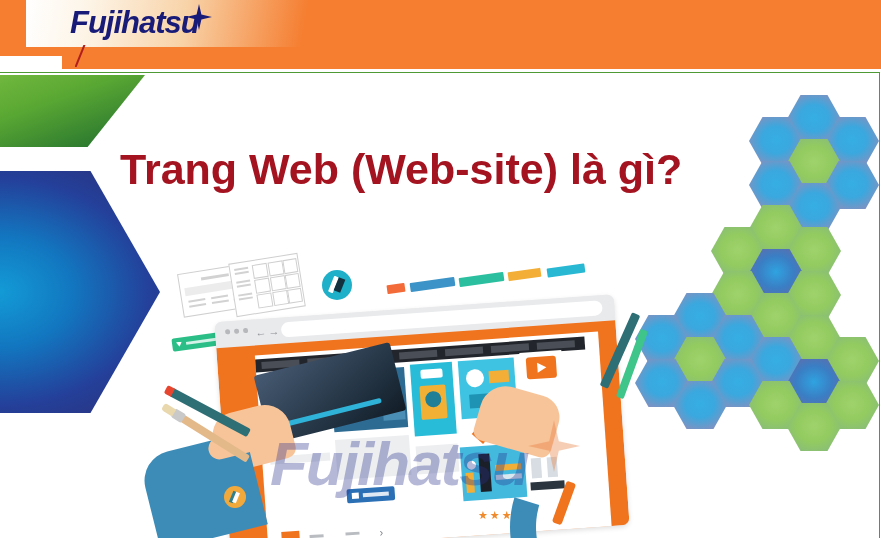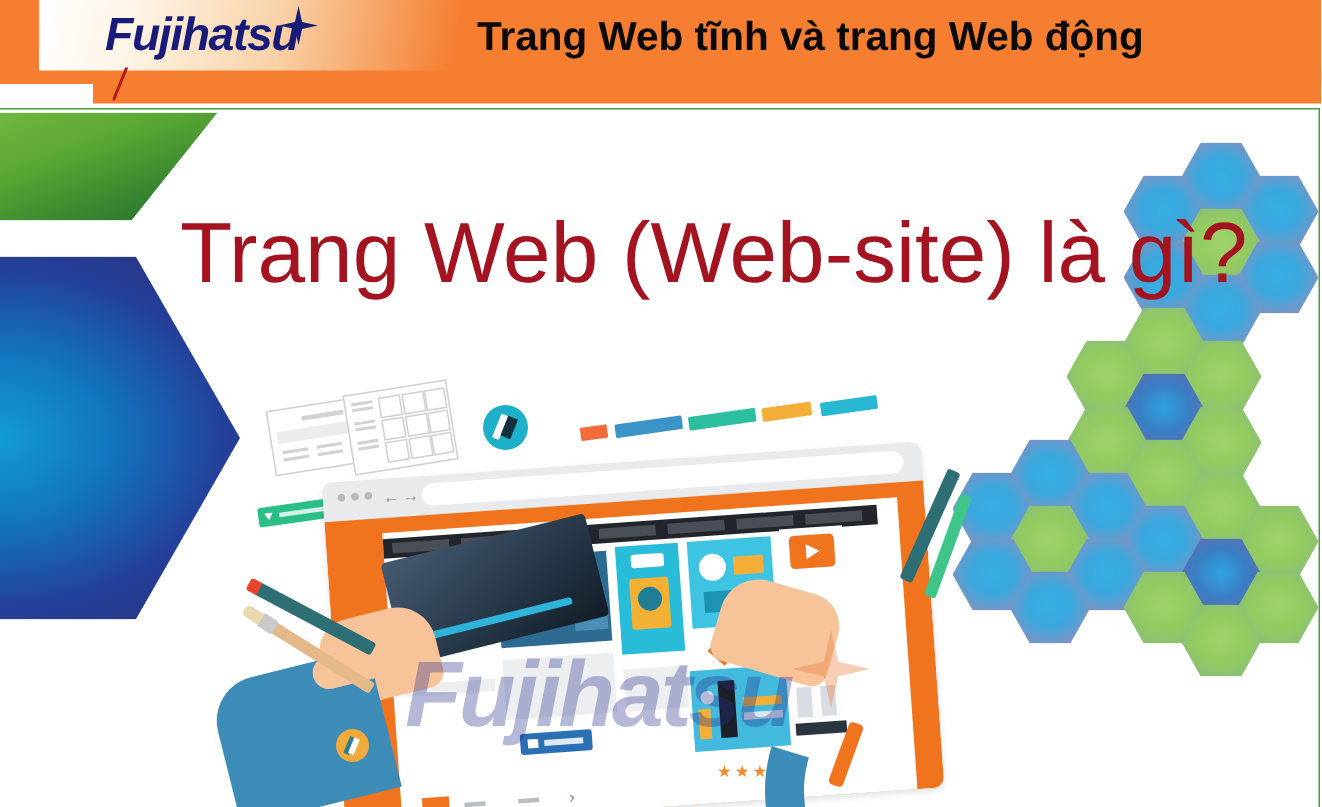--- a/index.html
+++ b/index.html
@@ -151,22 +151,22 @@
   .hex.deepblue {
     background: radial-gradient(ellipse at 50% 48%, #2FA3E0 0%, #3A7EC4 46%, #5C6FAE 80%, #8C8FBE 100%);
   }
 
   
   .main-title {
     position: absolute;
     left: 120px;
     top: 70px;
     width: 680px;
-    font-size: 57px;
-    font-weight: normal;
+    font-size: 43px;
+    font-weight: bold;
     color: #A41320;
     line-height: 52px;
     white-space: nowrap;
   }
 
   
   .illus {
     position: absolute;
     left: 160px;
     top: 175px;
@@ -313,21 +313,20 @@
   <div class="logo-star">
     <svg width="26" height="26" viewBox="0 0 26 26" aria-hidden="true">
       <path d="M13 0 L15.4 10.6 L26 13 L15.4 15.4 L13 26 L10.6 15.4 L0 13 L10.6 10.6 Z" fill="#181C78"></path>
     </svg>
   </div>
 
   <div class="logo-swoosh">
       <i></i>
     </div>
 
-  <div class="header-title">Trang Web tĩnh và trang Web động</div>
 
   <div class="body-frame">
 
     <div class="green-wedge"></div>
     <div class="blue-hex"></div>
 
     <div class="honeycomb">
       <div class="hex blue" style="left:132px; top:0px;"></div>
       <div class="hex blue" style="left:94px;  top:22px;"></div>
       <div class="hex blue" style="left:170px; top:22px;"></div>

